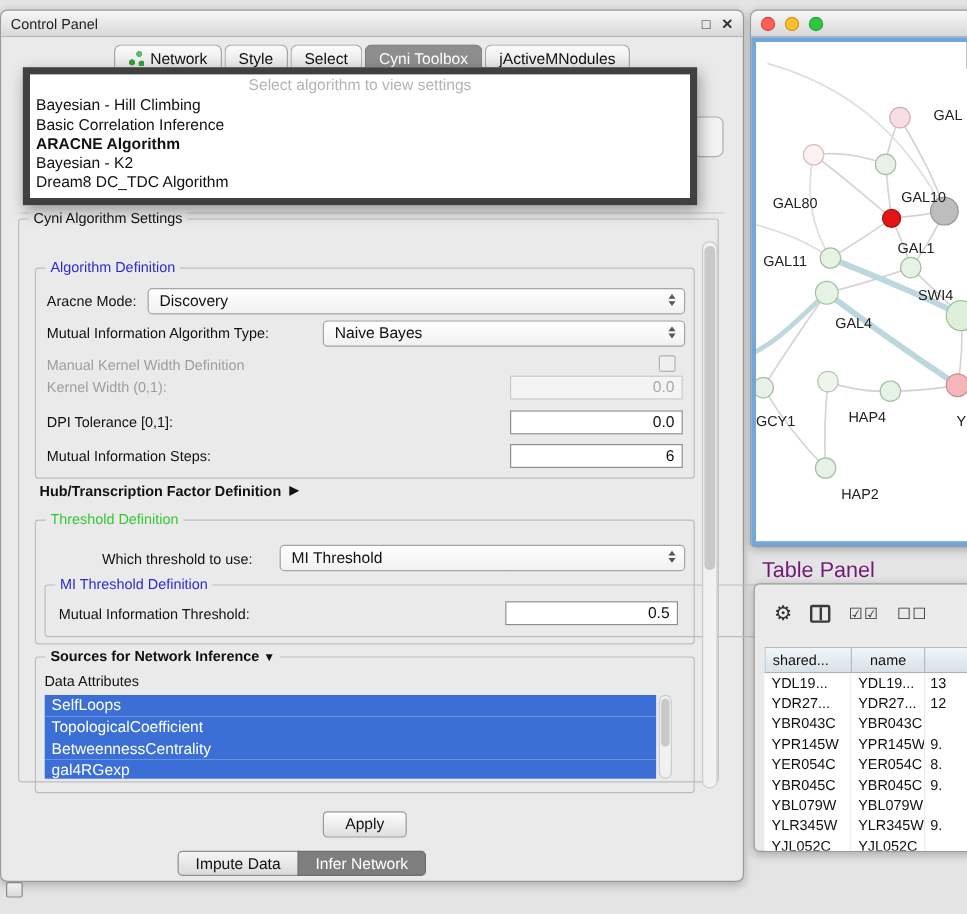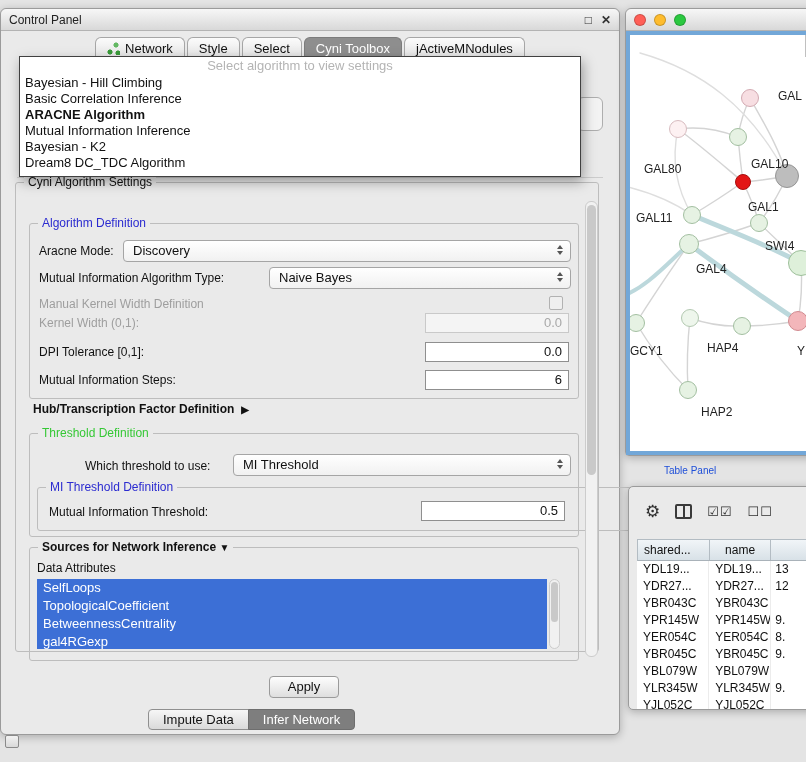--- a/index.html
+++ b/index.html
@@ -20,21 +20,21 @@
   .tab.selected { background: #8e8e8e; color: #fff; border-color: #7c7c7c; }
   .net-icon { display: inline-block; width: 13px; height: 13px;
     background:
       radial-gradient(circle at 3px 10px, #3a9b3a 2.3px, transparent 2.8px),
       radial-gradient(circle at 9px 3px, #63b863 2.3px, transparent 2.8px),
       radial-gradient(circle at 11px 11px, #3a9b3a 2.3px, transparent 2.8px); }
 
   .combo-fragment { position: absolute; left: 576px; top: 88px; width: 26px; height: 34px; border: 1px solid #aeaeae; border-radius: 6px; background: #f3f3f3; z-index: 1; }
   .faint-line { position: absolute; left: 16px; top: 168px; width: 586px; height: 1px; background: #cccccc; z-index: 0; }
 
-  #algo-popup { position: absolute; left: 18px; top: 47px; width: 562px; background: #ffffff; border: 1px solid #404040; box-shadow: 2px 5px 12px rgba(0,0,0,.35); z-index: 40; padding-bottom: 5px; }
+  #algo-popup { position: absolute; left: 18px; top: 47px; width: 562px; background: #ffffff; border: 6px solid #404040; box-shadow: 2px 5px 12px rgba(0,0,0,.35); z-index: 40; padding-bottom: 5px; }
   .popup-placeholder { color: #b4b4b4; text-align: center; font-size: 13px; line-height: 18px; }
   .popup-item { font-size: 13px; height: 16px; line-height: 16px; padding: 0 5px; white-space: nowrap; }
   .popup-item.sel { font-weight: bold; }
 
   .group { position: absolute; border: 1px solid #bdbdbd; border-radius: 3px; }
   .group .legend { position: absolute; top: -8px; left: 8px; background: #eaeaea; padding: 0 4px; font-size: 12px; white-space: nowrap; }
   .legend.blue { color: #2b2bd0; }
   .legend.green { color: #35c835; }
 
   #settings-group { left: 14px; top: 173px; width: 584px; height: 470px; padding-left: 25px; }
@@ -84,21 +84,21 @@
   .light.red { background: #ff5f57; }
   .light.yellow { background: #febc2e; }
   .light.green { background: #2bc840; }
   #net-content { position: absolute; left: 0; right: 0; top: 22px; bottom: 0; border: 4px solid #72a7d8; background: #ffffff; overflow: hidden; }
   #net-content svg { position: absolute; left: 0; top: 0; width: 188px; height: 418px; }
   .node { position: absolute; border-radius: 50%; border: 1.5px solid #9cb89c; }
   .node-label { position: absolute; font-size: 12px; color: #222; white-space: nowrap; }
   .net-scroll-stub { position: absolute; right: 0; top: 0; width: 11px; height: 22px; background: #fbfbfb; border: 1px solid #c0c0c0; }
 
   
-  #table-panel-label { position: absolute; left: 664px; top: 465px; font-size: 10px; color: #1d4ed8; }
+  #table-panel-label { position: absolute; left: 635px; top: 465px; font-size: 18px; color: #701a75; }
   #table-window { left: 628px; top: 486px; width: 196px; height: 224px; border-radius: 5px; overflow: hidden; }
   .tp-toolbar { height: 48px; display: flex; align-items: center; gap: 15px; padding-left: 16px; color: #2f2f2f; }
   .gear { font-size: 17px; }
   .col-icon { display: inline-flex; width: 17px; height: 15px; border: 2px solid #3a3a3a; border-radius: 2px; }
   .col-icon span { flex: 1; }
   .col-icon span:first-child { border-right: 2px solid #3a3a3a; }
   .check-icons { font-size: 13px; letter-spacing: 1px; }
   .tbl { position: absolute; left: 8px; top: 52px; right: 0; bottom: 0; overflow: hidden; background: #fff; }
   .thead { display: flex; height: 22px; background: linear-gradient(#f1f5f8, #d8e1e7); border: 1px solid #b3bcc3; border-bottom: 1px solid #a9b2b9; }
   .th { font-size: 12px; line-height: 20px; border-right: 1px solid #b3bcc3; overflow: hidden; white-space: nowrap; }
@@ -145,21 +145,20 @@
 
     <div class="combo-fragment"></div>
     <div class="faint-line"></div>
 
     <div id="algo-popup">
       <div class="popup-placeholder">Select algorithm to view settings</div>
       <div>
           <div class="popup-item">Bayesian - Hill Climbing</div>
           <div class="popup-item">Basic Correlation Inference</div>
           <div class="popup-item sel">ARACNE Algorithm</div>
-          <div class="popup-item">Mutual Information Inference</div>
           <div class="popup-item">Bayesian - K2</div>
           <div class="popup-item">Dream8 DC_TDC Algorithm</div>
         </div>
     </div>
 
     <div class="group" id="settings-group">
       <span class="legend">Cyni Algorithm Settings</span>
     </div>
 
     <div class="group" id="algdef-group">

